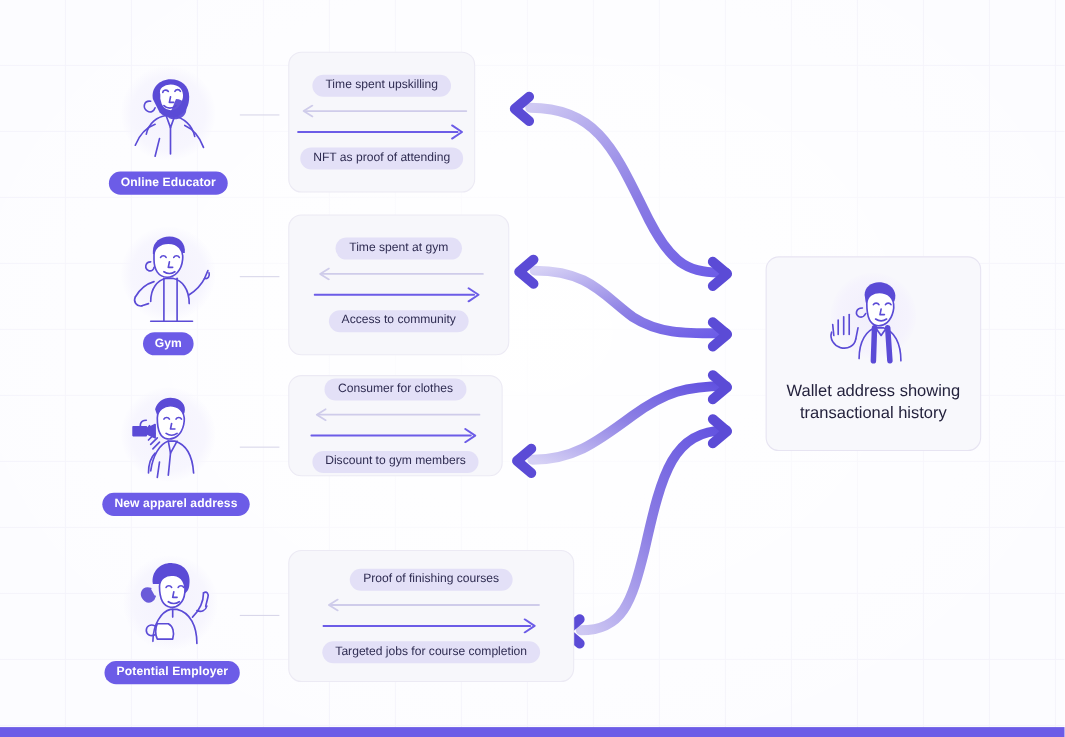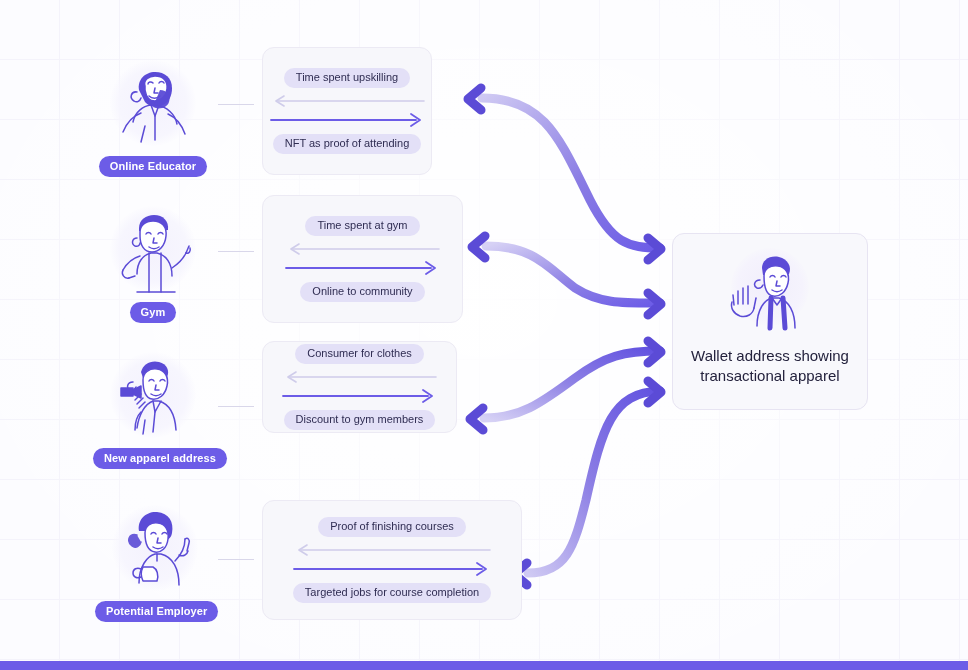--- a/index.html
+++ b/index.html
@@ -98,21 +98,21 @@
     line-height: 1;
   }
   .arrow-row { width: 100%; display: flex; justify-content: center; }
   .arrow-row svg { display: block; }
   .gap-a { height: 7px; }
   .gap-b { height: 6px; }
   .gap-c { height: 7px; }
   
   #wallet {
     position: absolute;
-    left: 672px;
+    left: 696px;
     top: 233px;
     width: 196px;
     height: 177px;
     background: #f8f8fc;
     border: 1px solid #e7e4f2;
     border-radius: 12px;
     box-sizing: border-box;
     display: flex;
     flex-direction: column;
     align-items: center;
@@ -300,21 +300,21 @@
         </svg>
       </div>
       <div class="gap-b"></div>
       <div class="arrow-row">
         <svg width="155" height="14" viewBox="0 0 155 14">
           <path d="M1 7 L146 7" stroke="#6c5ce7" stroke-width="1.8" stroke-linecap="round"></path>
           <path d="M141 1 L150 7 L141 13" fill="none" stroke="#6c5ce7" stroke-width="1.8" stroke-linecap="round" stroke-linejoin="round"></path>
         </svg>
       </div>
       <div class="gap-c"></div>
-      <div class="tag">Online to community</div>
+      <div class="tag">Access to community</div>
     </div>
   </div>
 
   <div class="actor" style="left:93px; top:352px;">
     <div class="actor-art">
       <div class="actor-halo"></div>
       <svg width="120" height="96" viewBox="0 0 120 96">
         <g fill="none" stroke="#5b4bd6" stroke-width="1.5" stroke-linecap="round" stroke-linejoin="round">
           <path d="M48 20 C50 12 58 8 66 10 C74 12 77 19 74 25 L50 26 Z" fill="#5b4bd6" stroke="none"></path>
           <path d="M50 28 C50 21 56 16 64 17 C72 18 76 25 74 34 C72 43 66 48 59 47 C52 46 50 38 50 28 Z" fill="#ffffff" stroke="#5b4bd6"></path>
@@ -430,19 +430,19 @@
           <path d="M28 38 L28 54"></path>
           <path d="M23 41 L23 54"></path>
           <path d="M18 45 L19 55"></path>
           <path d="M17 52 C15 58 19 64 25 66 C32 68 38 64 39 58"></path>
           <path d="M39 58 L41 48"></path>
         </g>
       </svg>
     </div>
     <div id="wallet-label">
       <span>Wallet address showing</span><br>
-      <span>transactional apparel</span>
+      <span>transactional history</span>
     </div>
   </div>
 
   <div id="bottom-bar"></div>
 
 </div>
 
 </body></html>

